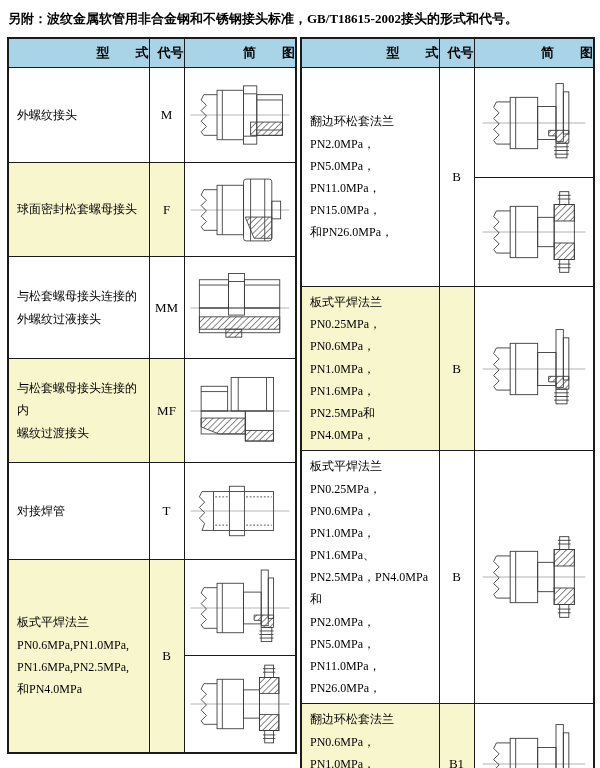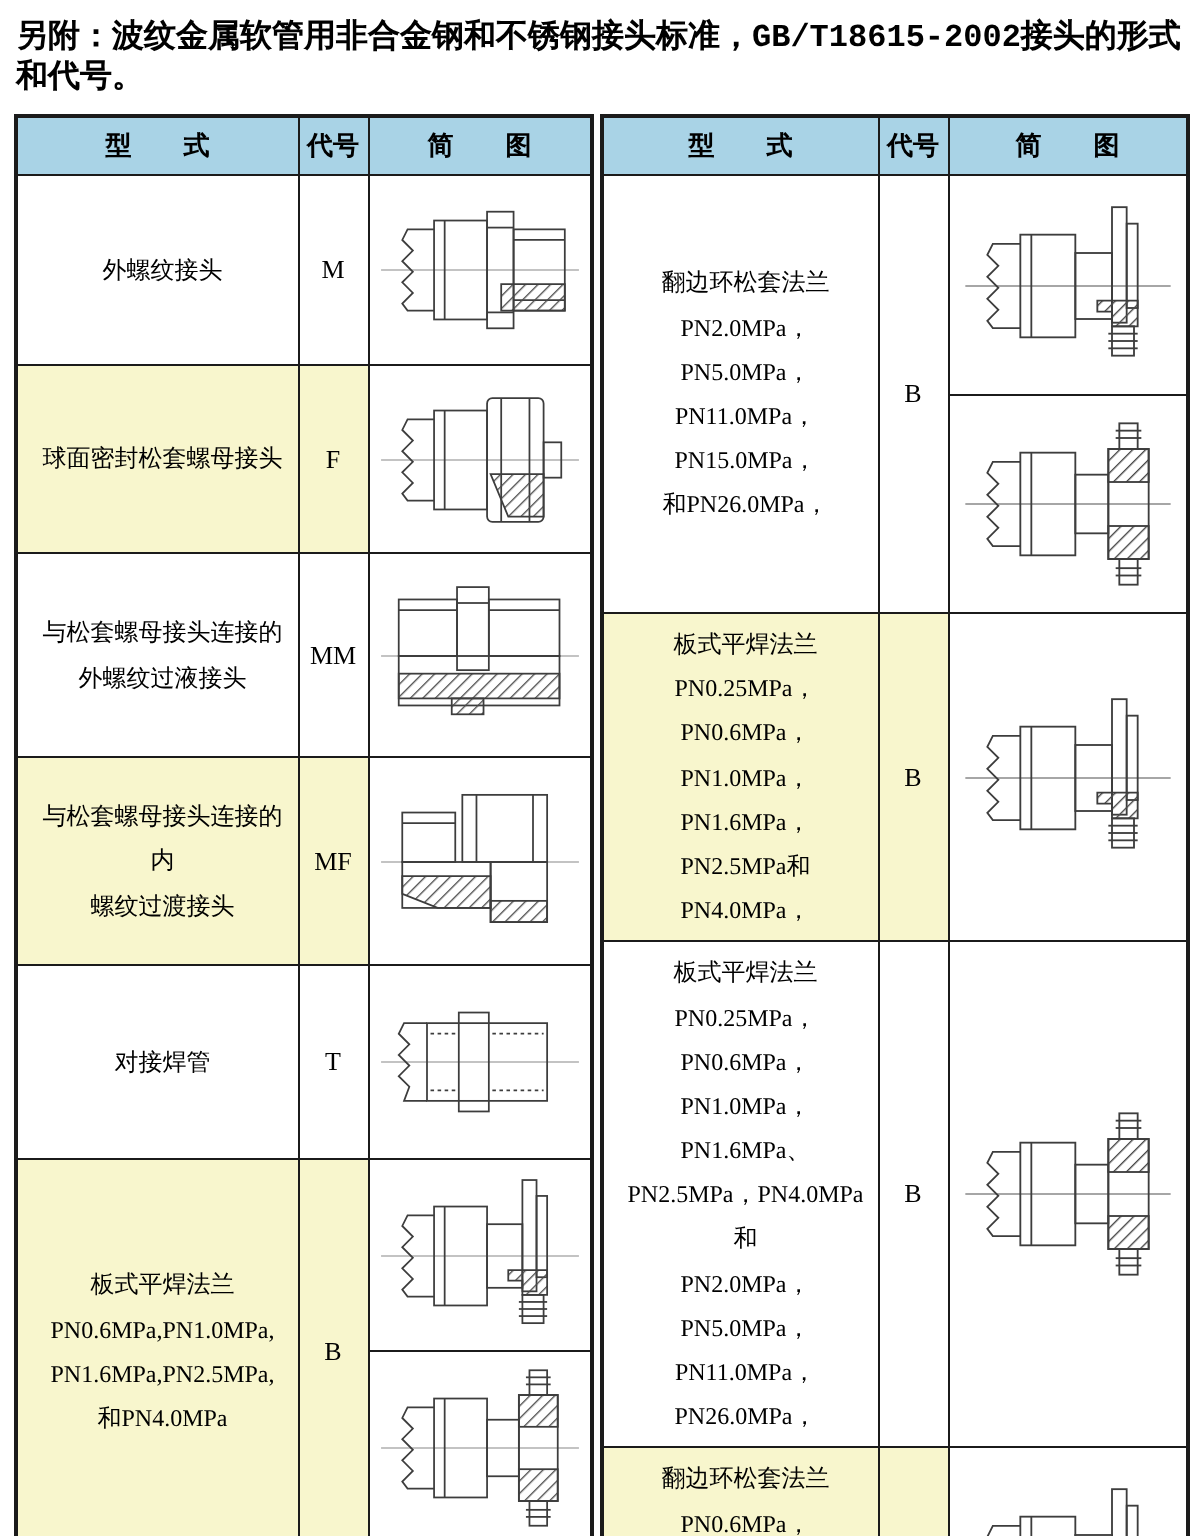--- a/index.html
+++ b/index.html
@@ -1,36 +1,36 @@
 <!DOCTYPE html>
 <html style="--header-bg: #a9d3e6; --highlight-bg: #f8f6cd; --border: #1b1b1b; --title-color: #000000; --diagram-stroke: #3d3d3d;"><head>
 <meta charset="utf-8">
 <style>
   html,body{margin:0;padding:0;background:#fff;}
   body{
     width:600px;height:768px;overflow:hidden;position:relative;
     font-family:"Liberation Serif","DejaVu Serif",serif;color:#000;
   }
   .page-title{
-    font-family:Liberation Mono, monospace;
-    font-weight:700;font-size:16px;line-height:20px;
+    font-family:Liberation Serif, serif;
+    font-weight:700;font-size:13px;line-height:20px;
     padding:9px 8px 8px 8px;color:var(--title-color,#000);
   }
   .tables{display:flex;align-items:flex-start;padding:0 7px;}
   table.t{border-collapse:collapse;table-layout:fixed;}
   table.t{border:2px solid var(--border,#1b1b1b);}
   table.left{width:288px;margin-right:3px;}
   table.right{width:293px;}
   .t th,.t td{border:1px solid var(--border,#1b1b1b);padding:0;}
   .t th{
     background:var(--header-bg,#a9d3e6);height:28px;
-    font-size:13px;font-weight:700;text-align:center;
+    font-size:13px;font-weight:700;text-align:right;
   }
   td.type{
-    font-size:12px;line-height:1.85;text-align:center;vertical-align:middle;
+    font-size:12px;line-height:1.85;text-align:left;vertical-align:middle;
     padding:4px 3px 4px 8px;white-space:pre-line;
   }
   td.code{font-size:13px;text-align:center;vertical-align:middle;}
   td.diag{text-align:center;vertical-align:middle;background:#fff;}
   .hl{background:var(--highlight-bg,#f8f6cd);}
   svg.diag-svg{display:block;margin:0 auto;stroke:var(--diagram-stroke,#3d3d3d);}
   .defs-holder{position:absolute;width:0;height:0;overflow:hidden;}
 </style>
 </head>
 <body>

